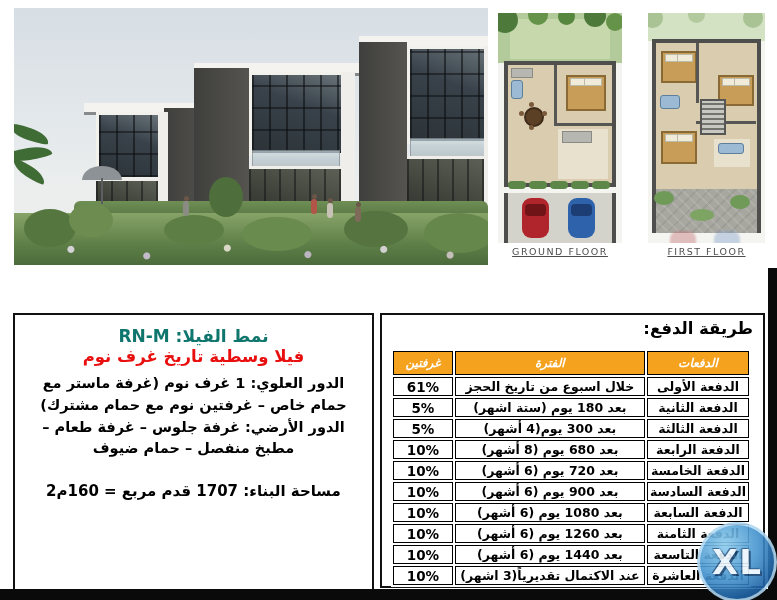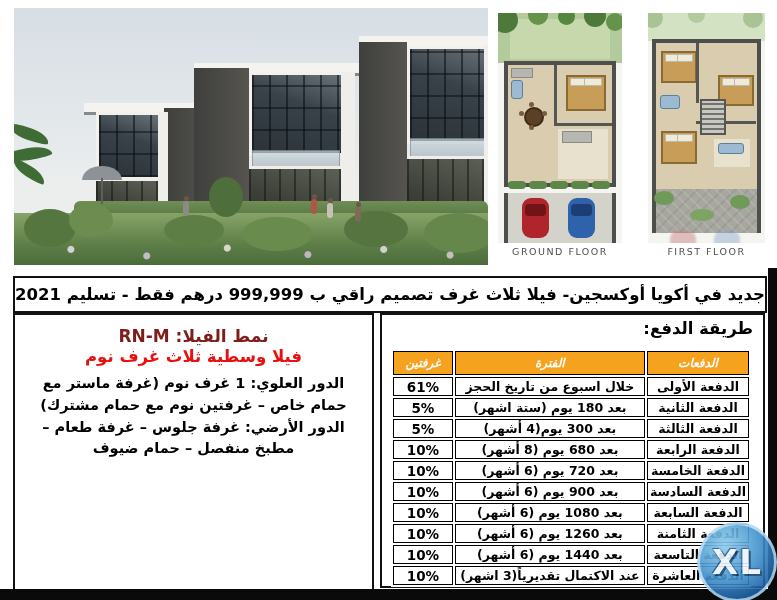--- a/index.html
+++ b/index.html
@@ -44,21 +44,21 @@
   .palm{position:absolute;background:#3f6b35;border-radius:50% 50% 50% 50%/20% 80% 20% 80%;}
   .person{position:absolute;}
   .person .body{position:absolute;left:1px;top:5px;width:6px;height:15px;border-radius:3px;}
   .person .head{position:absolute;left:2px;top:0;width:5px;height:5px;border-radius:50%;background:#6b5648;}
   .umbrella{position:absolute;width:40px;height:14px;background:#8d9296;border-radius:50% 50% 0 0/100% 100% 0 0;}
   .umb-pole{position:absolute;width:2px;height:26px;background:#5c5f61;}
 
   
   .plan{overflow:hidden;background:#f4f5f1;}
   .plan-label{font-size:9.5px;letter-spacing:1.5px;color:#4d4d4d;text-align:center;
-        font-family:"DejaVu Sans",sans-serif;}
+        font-family:"DejaVu Sans",sans-serif;text-decoration:underline;}
   .pg-garden{position:absolute;left:0;top:0;width:100%;height:50px;background:#b3cb9a;}
   .pg-lawncenter{position:absolute;left:12px;top:6px;width:100px;height:40px;background:#c7d9ac;}
   .tree{position:absolute;border-radius:50%;}
   .pg-building{position:absolute;background:#dacdaf;border:4px solid #4e4e4c;}
   .room-line{position:absolute;background:#565654;}
   .bed{position:absolute;background:#c79d57;border:2px solid #8a6a34;}
   .bed .pillow{position:absolute;top:1px;width:45%;height:6px;background:#f0ead8;border:1px solid #bba;}
   .tub{position:absolute;background:#9cbad4;border:1px solid #5d7f9b;border-radius:3px;}
   .table-round{position:absolute;border-radius:50%;background:#5c4026;border:2px solid #3e2a18;}
   .chair-dot{position:absolute;width:5px;height:5px;border-radius:50%;background:#7a5a3a;}
@@ -82,21 +82,21 @@
   .faint-car{position:absolute;width:26px;height:22px;border-radius:8px;opacity:.4;filter:blur(1px);}
 
   
   .headline-box{left:13px;top:276px;width:750px;height:33px;border:2px solid #111;
         display:flex;align-items:center;justify-content:center;background:#fff;}
   .headline-text{direction:rtl;font-weight:bold;font-size:16.5px;color:#000;white-space:nowrap;}
 
   
   .details-box{left:13px;top:313px;width:357px;height:271px;border:2px solid #111;background:#fff;
         direction:rtl;text-align:center;color:#000;padding-top:9px;box-sizing:content-box;}
-  .d-type{font-size:17px;font-weight:bold;color:#7f1d1d;margin:2px 0 1px;}
+  .d-type{font-size:17px;font-weight:bold;color:#0f766e;margin:2px 0 1px;}
   .d-sub{font-size:16.5px;font-weight:bold;color:#e90f0f;margin:1px 0 7px;}
   .d-floors{font-size:14.5px;font-weight:bold;line-height:1.5;width:330px;margin:0 auto;}
   .d-areas{font-size:15px;font-weight:bold;line-height:1.55;margin-top:20px;}
   .d-price{font-size:16px;font-weight:bold;color:#e90f0f;margin-top:15px;}
 
   
   .payment-box{left:380px;top:313px;width:385px;height:275px;border:2px solid #111;background:#fff;
         direction:rtl;box-sizing:border-box;}
   .payment-title{font-size:16.5px;font-weight:bold;color:#000;text-align:right;
         padding:4px 10px 0 0;}
@@ -249,33 +249,31 @@
     </div>
     <div class="terrace" style="left:4px;top:176px;width:101px;height:44px;"></div>
     <div class="bush" style="left:6px;top:178px;width:20px;height:14px;background:#6f9a57;"></div>
     <div class="bush" style="left:82px;top:182px;width:20px;height:14px;background:#6f9a57;"></div>
     <div class="bush" style="left:42px;top:196px;width:24px;height:12px;background:#7da463;"></div>
     <div class="faint-car" style="left:22px;top:218px;background:#c06a6e;"></div>
     <div class="faint-car" style="left:66px;top:218px;background:#7e9cc8;"></div>
   </div>
   <div class="abs plan-label" style="left:648px;top:246px;width:117px;">FIRST FLOOR</div>
 
-  <div class="abs headline-box">
-    <span class="headline-text">جديد في أكويا أوكسجين- فيلا ثلاث غرف تصميم راقي ب 999,999 درهم فقط - تسليم 2021</span>
-  </div>
 
   <div class="abs details-box">
     <div class="d-type">نمط الفيلا: RN-M</div>
-    <div class="d-sub">فيلا وسطية ثلاث غرف نوم</div>
+    <div class="d-sub">فيلا وسطية تاريخ غرف نوم</div>
     <div class="d-floors">
       <span>الدور العلوي:</span><span> 1 غرف نوم (غرفة ماستر مع حمام خاص – غرفتين نوم مع حمام مشترك)</span>
       <br>
       <span>الدور الأرضي:</span><span> غرفة جلوس – غرفة طعام – مطبخ منفصل – حمام ضيوف</span>
     </div>
     <div class="d-areas">
+      <div>مساحة البناء: 1707 قدم مربع = 160م2</div>
     </div>
   </div>
 
   <div class="abs payment-box">
     <div class="payment-title">طريقة الدفع:</div>
     <table class="pay-table">
       <colgroup>
           <col class="col-pay">
           <col class="col-period">
           <col class="col-pct">

